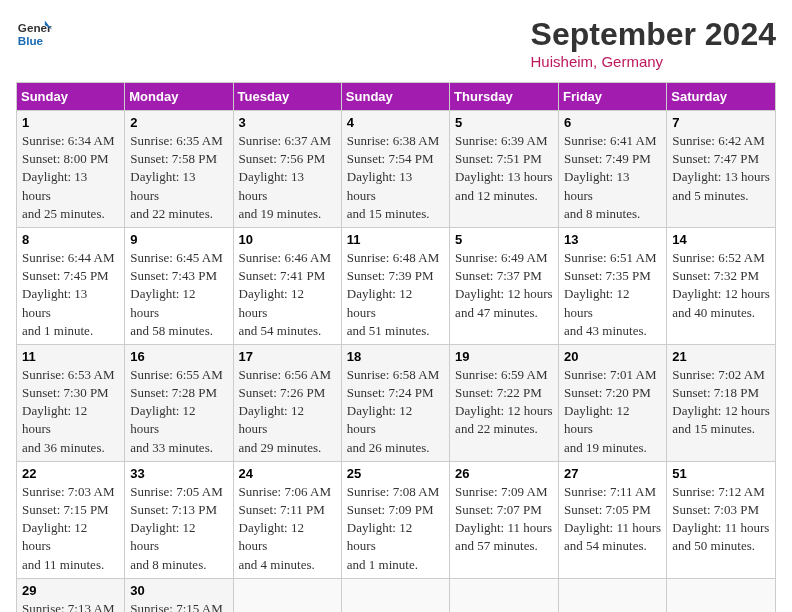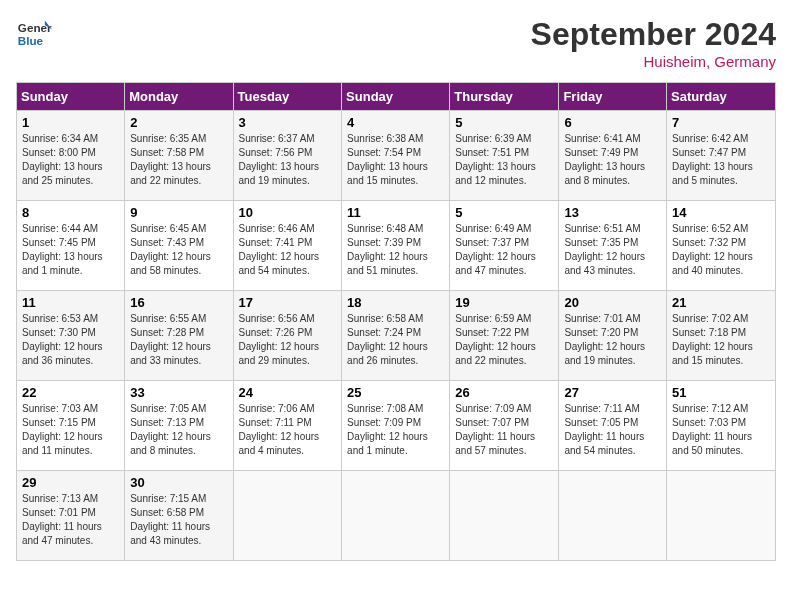--- a/index.html
+++ b/index.html
@@ -19,38 +19,38 @@
     .logo {
       display: flex;
       align-items: center;
       gap: 4px;
     }
     .logo-icon {
       width: 36px;
       height: 36px;
     }
     .title-block {
-      text-align: right;
+      text-align: left;
     }
     .month-title {
       font-size: 32px;
       font-weight: bold;
       color: #333;
     }
     .location {
       font-size: 15px;
       color: #be185d;
     }
     table {
       width: 100%;
       border-collapse: collapse;
       font-size: 11px;
     }
     thead tr {
-      background-color: #701a75;
+      background-color: #a21caf;
       color: white;
     }
     thead th {
       padding: 6px 4px;
       text-align: left;
       font-size: 13px;
       font-weight: bold;
       border: 1px solid #ccc;
     }
     tbody td {
@@ -68,22 +68,23 @@
       background-color: #ffffff;
     }
     .day-num {
       font-size: 13px;
       font-weight: bold;
       display: block;
       margin-bottom: 2px;
     }
     .day-info {
       color: #333;
-      font-size: 10px;
+      font-size: 13px;
       line-height: 1.4;
+      font-family: Liberation Serif, serif;
     }
     .empty {
       background: #f9f9f9;
     }
   </style>
 </head>
 <body>
 
 <div class="header">
   <div class="logo">

